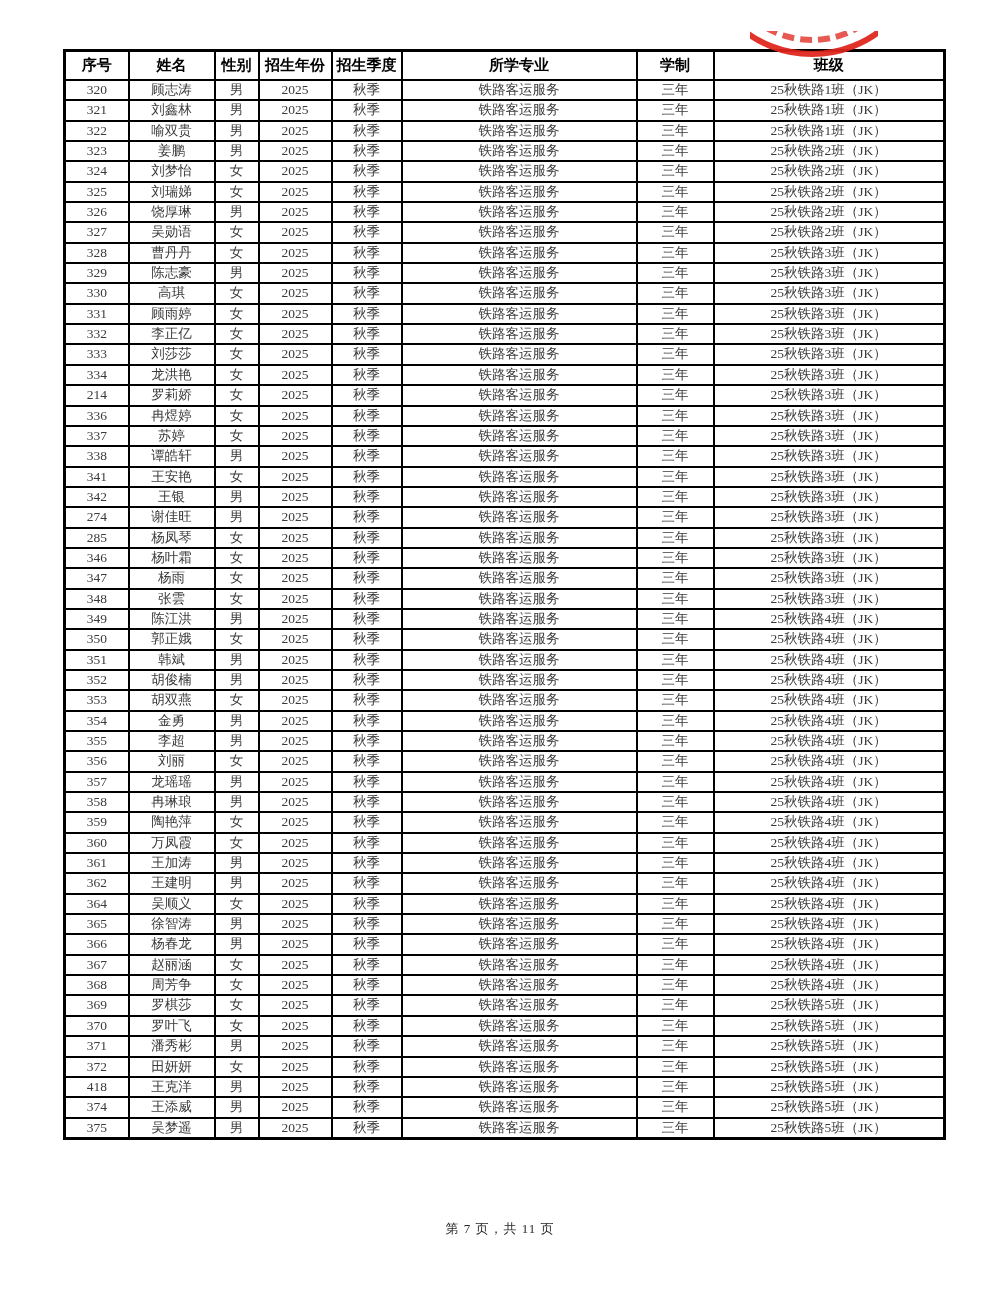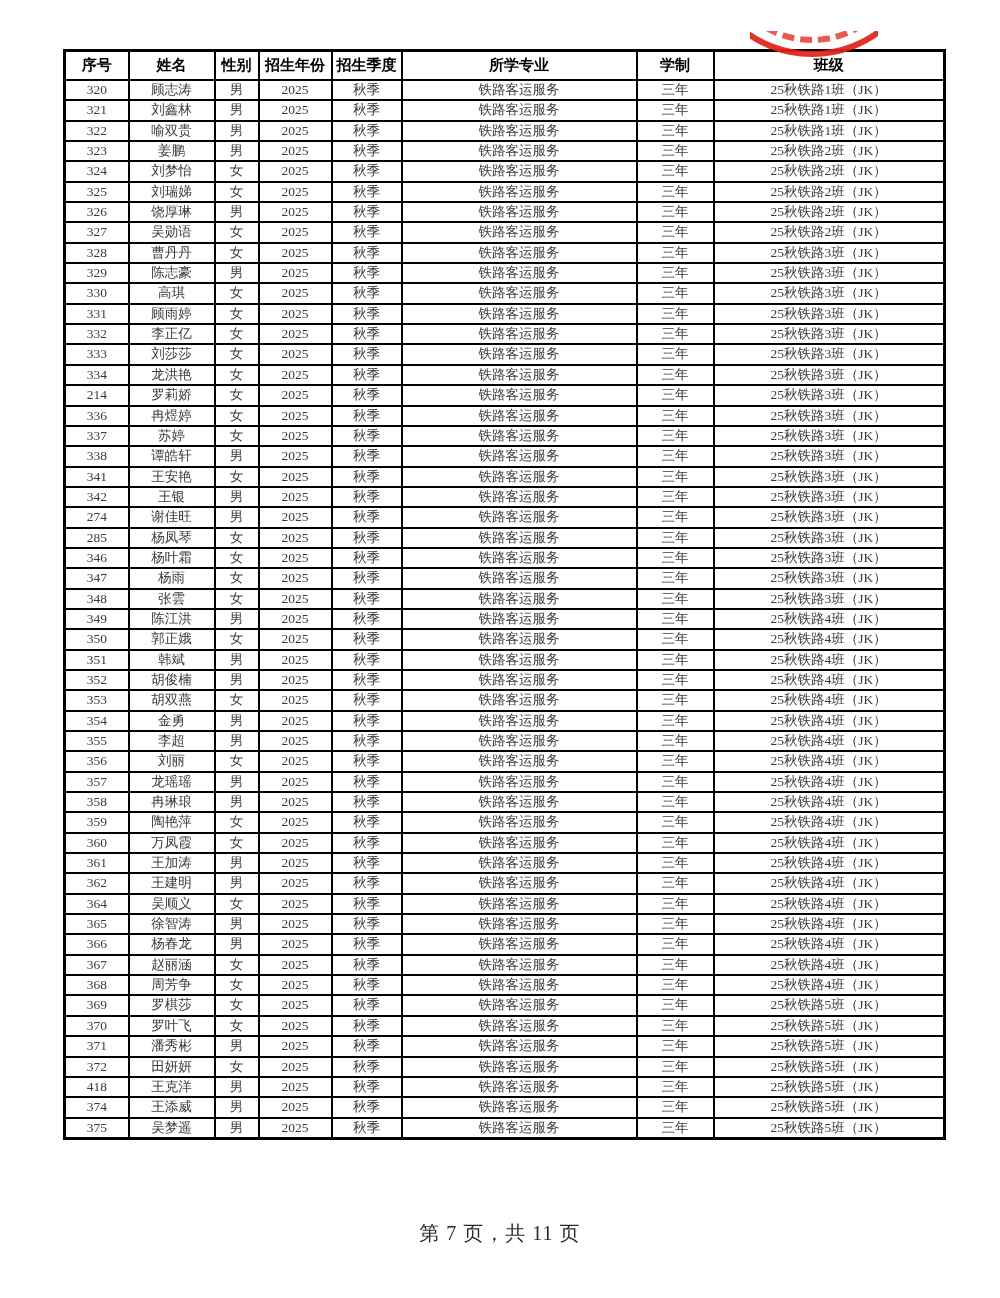--- a/index.html
+++ b/index.html
@@ -79,21 +79,21 @@
     border-radius: 50%;
     opacity: 0.75;
     filter: blur(0.7px);
   }
   .footer {
     position: absolute;
     top: 1220px;
     left: 0;
     width: 1000px;
     text-align: center;
-    font-size: 20px;
+    font-size: 13px;
     color: #2a2a2a;
     letter-spacing: 1px;
   }
 </style>
 </head>
 <body>
 
 <div class="page">
 
   <table class="roster">

